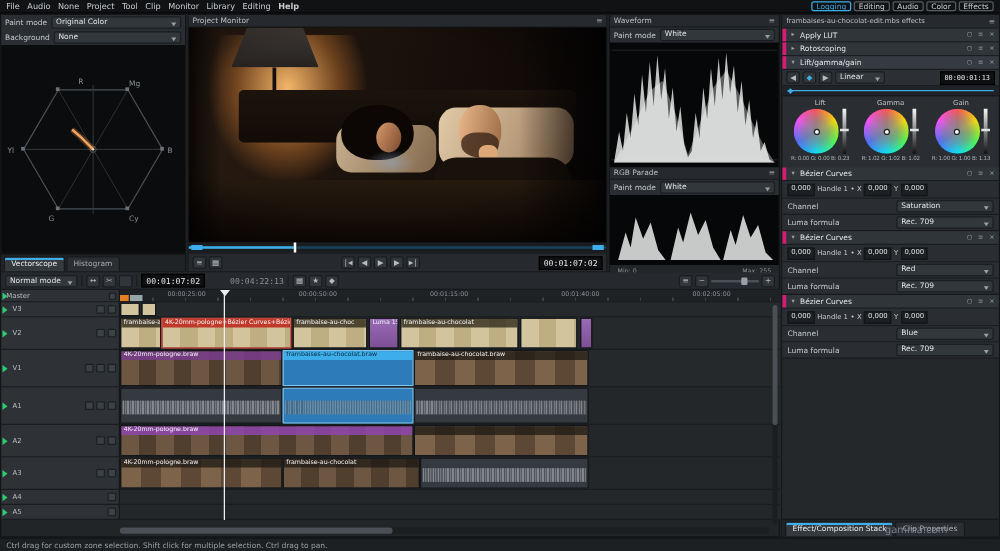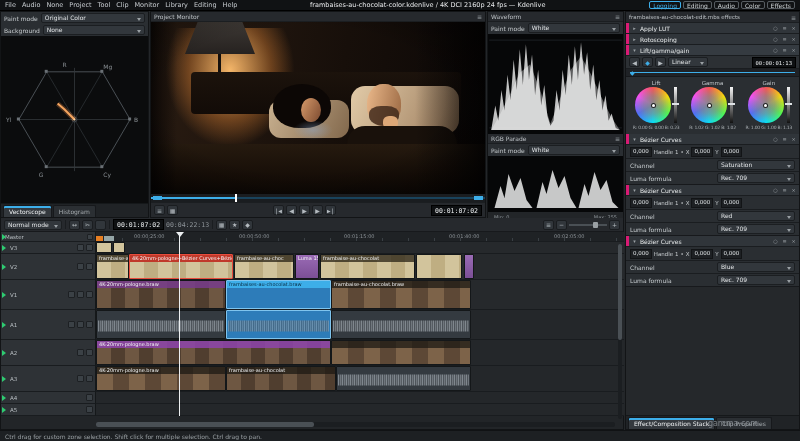--- a/index.html
+++ b/index.html
@@ -79,22 +79,21 @@
   <div class="p" style="left:0;top:0;width:800px;height:11px;background:#101214;display:flex;align-items:center;gap:6px;padding:4px 5px;border-bottom:1px solid #000;">
     <span style="font-size:6.5px;color:#c7ccd0;">File</span>
     <span style="font-size:6.5px;color:#c7ccd0;">Audio</span>
     <span style="font-size:6.5px;color:#c7ccd0;">None</span>
     <span style="font-size:6.5px;color:#c7ccd0;">Project</span>
     <span style="font-size:6.5px;color:#c7ccd0;">Tool</span>
     <span style="font-size:6.5px;color:#c7ccd0;">Clip</span>
     <span style="font-size:6.5px;color:#c7ccd0;">Monitor</span>
     <span style="font-size:6.5px;color:#c7ccd0;">Library</span>
     <span style="font-size:6.5px;color:#c7ccd0;">Editing</span>
-    <span style="font-size:6.5px;color:#c7ccd0;">Help</span>
-    <span style="position:absolute;left:310px;font-size:6.5px;color:#e8eaec;white-space:nowrap;">frambaises-au-chocolat-color.kdenlive / 4K DCI 2160p 24 fps — Kdenlive</span>
+    <span style="font-size:6.5px;color:#c7ccd0;font-weight:bold;">Help</span>
     <span style="margin-left:auto;display:flex;gap:2px;align-items:center;">
       <span style="border:1px solid #3daee9;color:#3daee9;border-radius:2px;padding:0 3px;font-size:6px;height:8px;line-height:7px;">Logging</span>
       <span style="border:1px solid #565c61;color:#cfd4d7;border-radius:2px;padding:0 3px;font-size:6px;height:8px;line-height:7px;">Editing</span>
       <span style="border:1px solid #565c61;color:#cfd4d7;border-radius:2px;padding:0 3px;font-size:6px;height:8px;line-height:7px;">Audio</span>
       <span style="border:1px solid #565c61;color:#cfd4d7;border-radius:2px;padding:0 3px;font-size:6px;height:8px;line-height:7px;">Color</span>
       <span style="border:1px solid #565c61;color:#cfd4d7;border-radius:2px;padding:0 3px;font-size:6px;height:8px;line-height:7px;">Effects</span>
     </span>
   </div>
 
   <div class="p panel" style="left:0;top:11px;width:149px;height:207px;display:flex;flex-direction:column;">
@@ -466,21 +465,21 @@
   <div class="p" style="left:0;top:218px;width:624px;height:212px;background:#222528;border:1px solid #121416;border-top:none;">
 
     <div style="height:14px;display:flex;align-items:center;gap:2px;padding:0 3px;background:#26292d;border-bottom:1px solid #17191c;">
       <span class="combo" style="flex:none;width:58px;">Normal mode</span>
       <span class="sep"></span>
       <span class="ibtn">↔</span>
       <span class="ibtn">✂</span>
       <span class="ibtn"></span>
       <span class="sep"></span>
       <span class="tc mono">00:01:07:02</span>
-      <span class="mono dim" style="font-size:6.5px;">00:04:22:13</span>
+      <span class="mono dim" style="font-size:6.5px;margin-left:18px;">00:04:22:13</span>
       <span class="sep"></span>
       <span class="ibtn">▦</span>
       <span class="ibtn">★</span>
       <span class="ibtn">◆</span>
       <span style="flex:1;"></span>
       <span class="ibtn">≡</span>
       <span class="ibtn">−</span>
       <span style="width:38px;height:2px;background:#4a5055;position:relative;">
         <span style="position:absolute;left:24px;top:-2px;width:5px;height:6px;background:#9aa0a4;border-radius:1px;"></span>
       </span>

